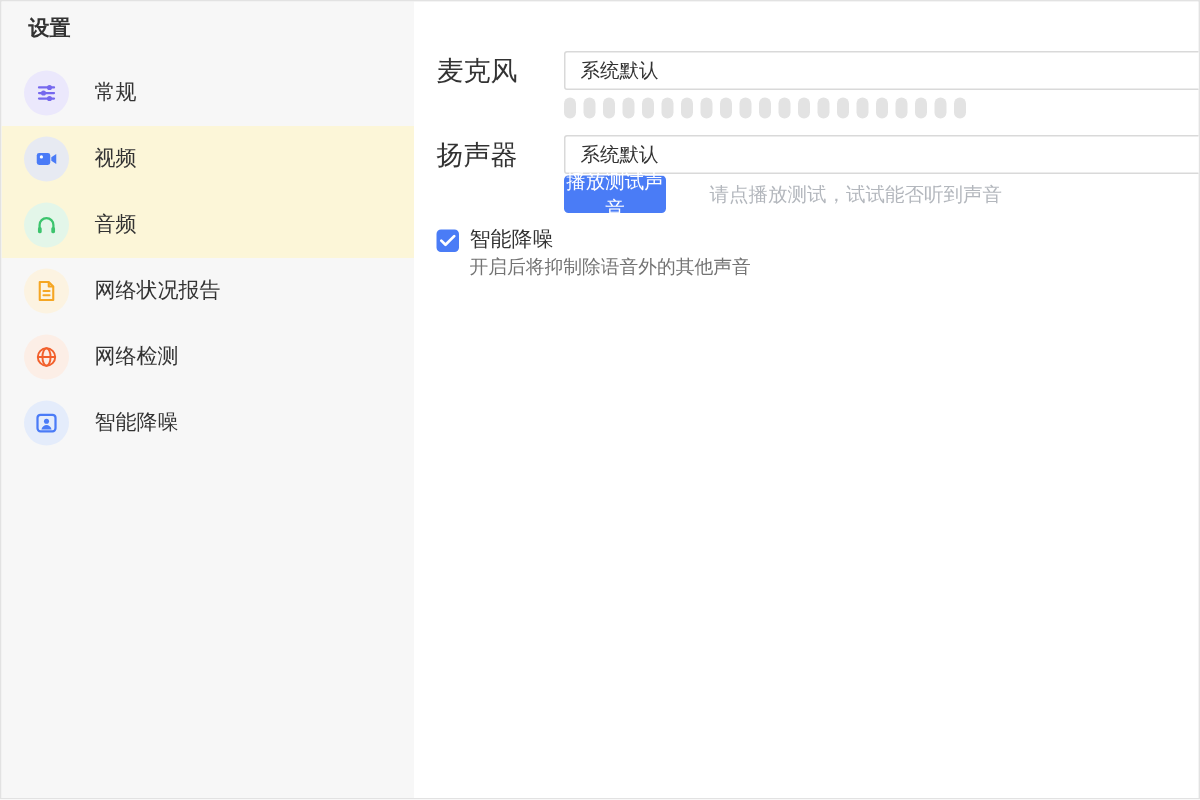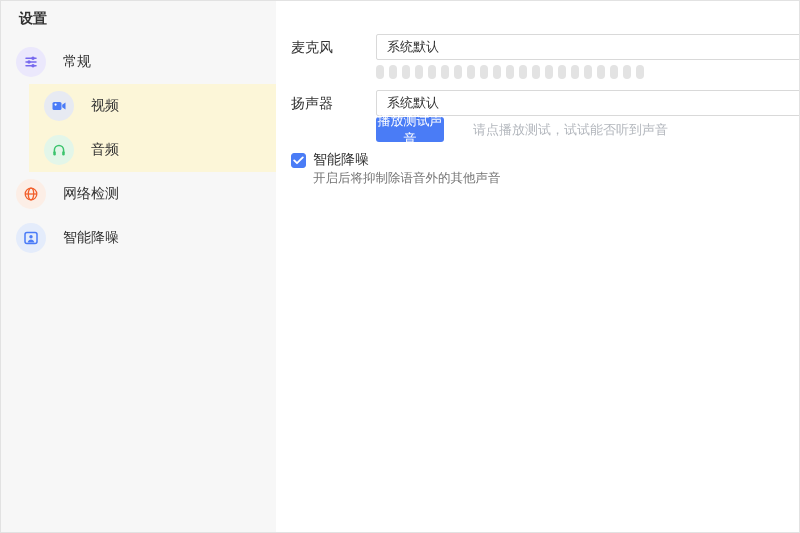--- a/index.html
+++ b/index.html
@@ -18,21 +18,21 @@
   }
   .sidebar-title {
     padding:9px 0 0 18px; font-size:14px; font-weight:bold;
     color:var(--text_dark,#333);
   }
   .menu { margin-top:12px; }
   .menu-item {
     height:44px; display:flex; align-items:center;
     padding-left:15px; cursor:pointer;gap:10px;
   }
-  .menu-item.active { background:var(--highlight_yellow,#fcf6d8);margin-left:28px; }
+  .menu-item.active { background:var(--highlight_yellow,#fcf6d8); }
   .icon-circle {
     width:30px; height:30px; border-radius:50%; flex:0 0 30px;
     display:flex; align-items:center; justify-content:center;
   }
   .ic-general  { background:#ebe8fc; }
   .ic-video    { background:#e7eaf2; }
   .ic-audio    { background:#e3f6e9; }
   .ic-report   { background:#fcf3e1; }
   .ic-nettest  { background:#fceee6; }
   .ic-virtual  { background:#e4ecfb; }
@@ -41,21 +41,21 @@
 
   
   .close-btn {
     position:absolute; top:3px; right:11px; font-size:20px; line-height:22px;
     color:#8c8c8c; cursor:pointer; font-family:"DejaVu Sans",sans-serif;
   }
 
   
   .main { position:absolute; left:275px; top:0; right:0; bottom:0; background:#fff; }
   .field-label {
-    position:absolute; left:15px; font-size:14px; color:var(--text_dark,#333);
+    position:absolute; left:15px; font-size:18px; color:var(--text_dark,#333);
     line-height:26px;
   }
   .lbl-mic { top:33px; }
   .lbl-spk { top:89px; }
 
   .select {
     position:absolute; left:100px; width:448px; height:26px;
     border:1px solid var(--border_gray,#d9d9d9); border-radius:2px; background:#fff;
     display:flex; align-items:center; justify-content:space-between;
     padding:0 10px; font-size:13px; color:var(--text_dark,#333); cursor:pointer;
@@ -141,20 +141,31 @@
         <span class="icon-circle ic-audio">
           <svg width="16" height="16" viewBox="0 0 16 16" fill="none">
               <path d="M3.4 11V8a4.6 4.6 0 0 1 9.2 0v3" stroke="#3cc46d" stroke-width="1.5" stroke-linecap="round"></path>
               <rect x="2.3" y="9.3" width="2.5" height="4.2" rx="1.25" fill="#3cc46d"></rect>
               <rect x="11.2" y="9.3" width="2.5" height="4.2" rx="1.25" fill="#3cc46d"></rect>
             </svg>
         </span>
         <span class="menu-label">音频</span>
       </div>
 
+      <div class="menu-item">
+        <span class="icon-circle ic-report">
+          <svg width="16" height="16" viewBox="0 0 16 16" fill="none">
+              <path d="M3.5 2h6l3 3v9h-9z" stroke="#f5a623" stroke-width="1.4" stroke-linejoin="round"></path>
+              <path d="M9.5 2v3h3" stroke="#f5a623" stroke-width="1.4" stroke-linejoin="round"></path>
+              <line x1="6" y1="8" x2="10" y2="8" stroke="#f5a623" stroke-width="1.4" stroke-linecap="round"></line>
+              <line x1="6" y1="10.8" x2="10" y2="10.8" stroke="#f5a623" stroke-width="1.4" stroke-linecap="round"></line>
+            </svg>
+        </span>
+        <span class="menu-label">网络状况报告</span>
+      </div>
 
       <div class="menu-item">
         <span class="icon-circle ic-nettest">
           <svg width="16" height="16" viewBox="0 0 16 16" fill="none" stroke="#f2602c" stroke-width="1.3">
               <circle cx="8" cy="8" r="5.8"></circle>
               <ellipse cx="8" cy="8" rx="2.7" ry="5.8"></ellipse>
               <line x1="2.2" y1="8" x2="13.8" y2="8"></line>
             </svg>
         </span>
         <span class="menu-label">网络检测</span>

